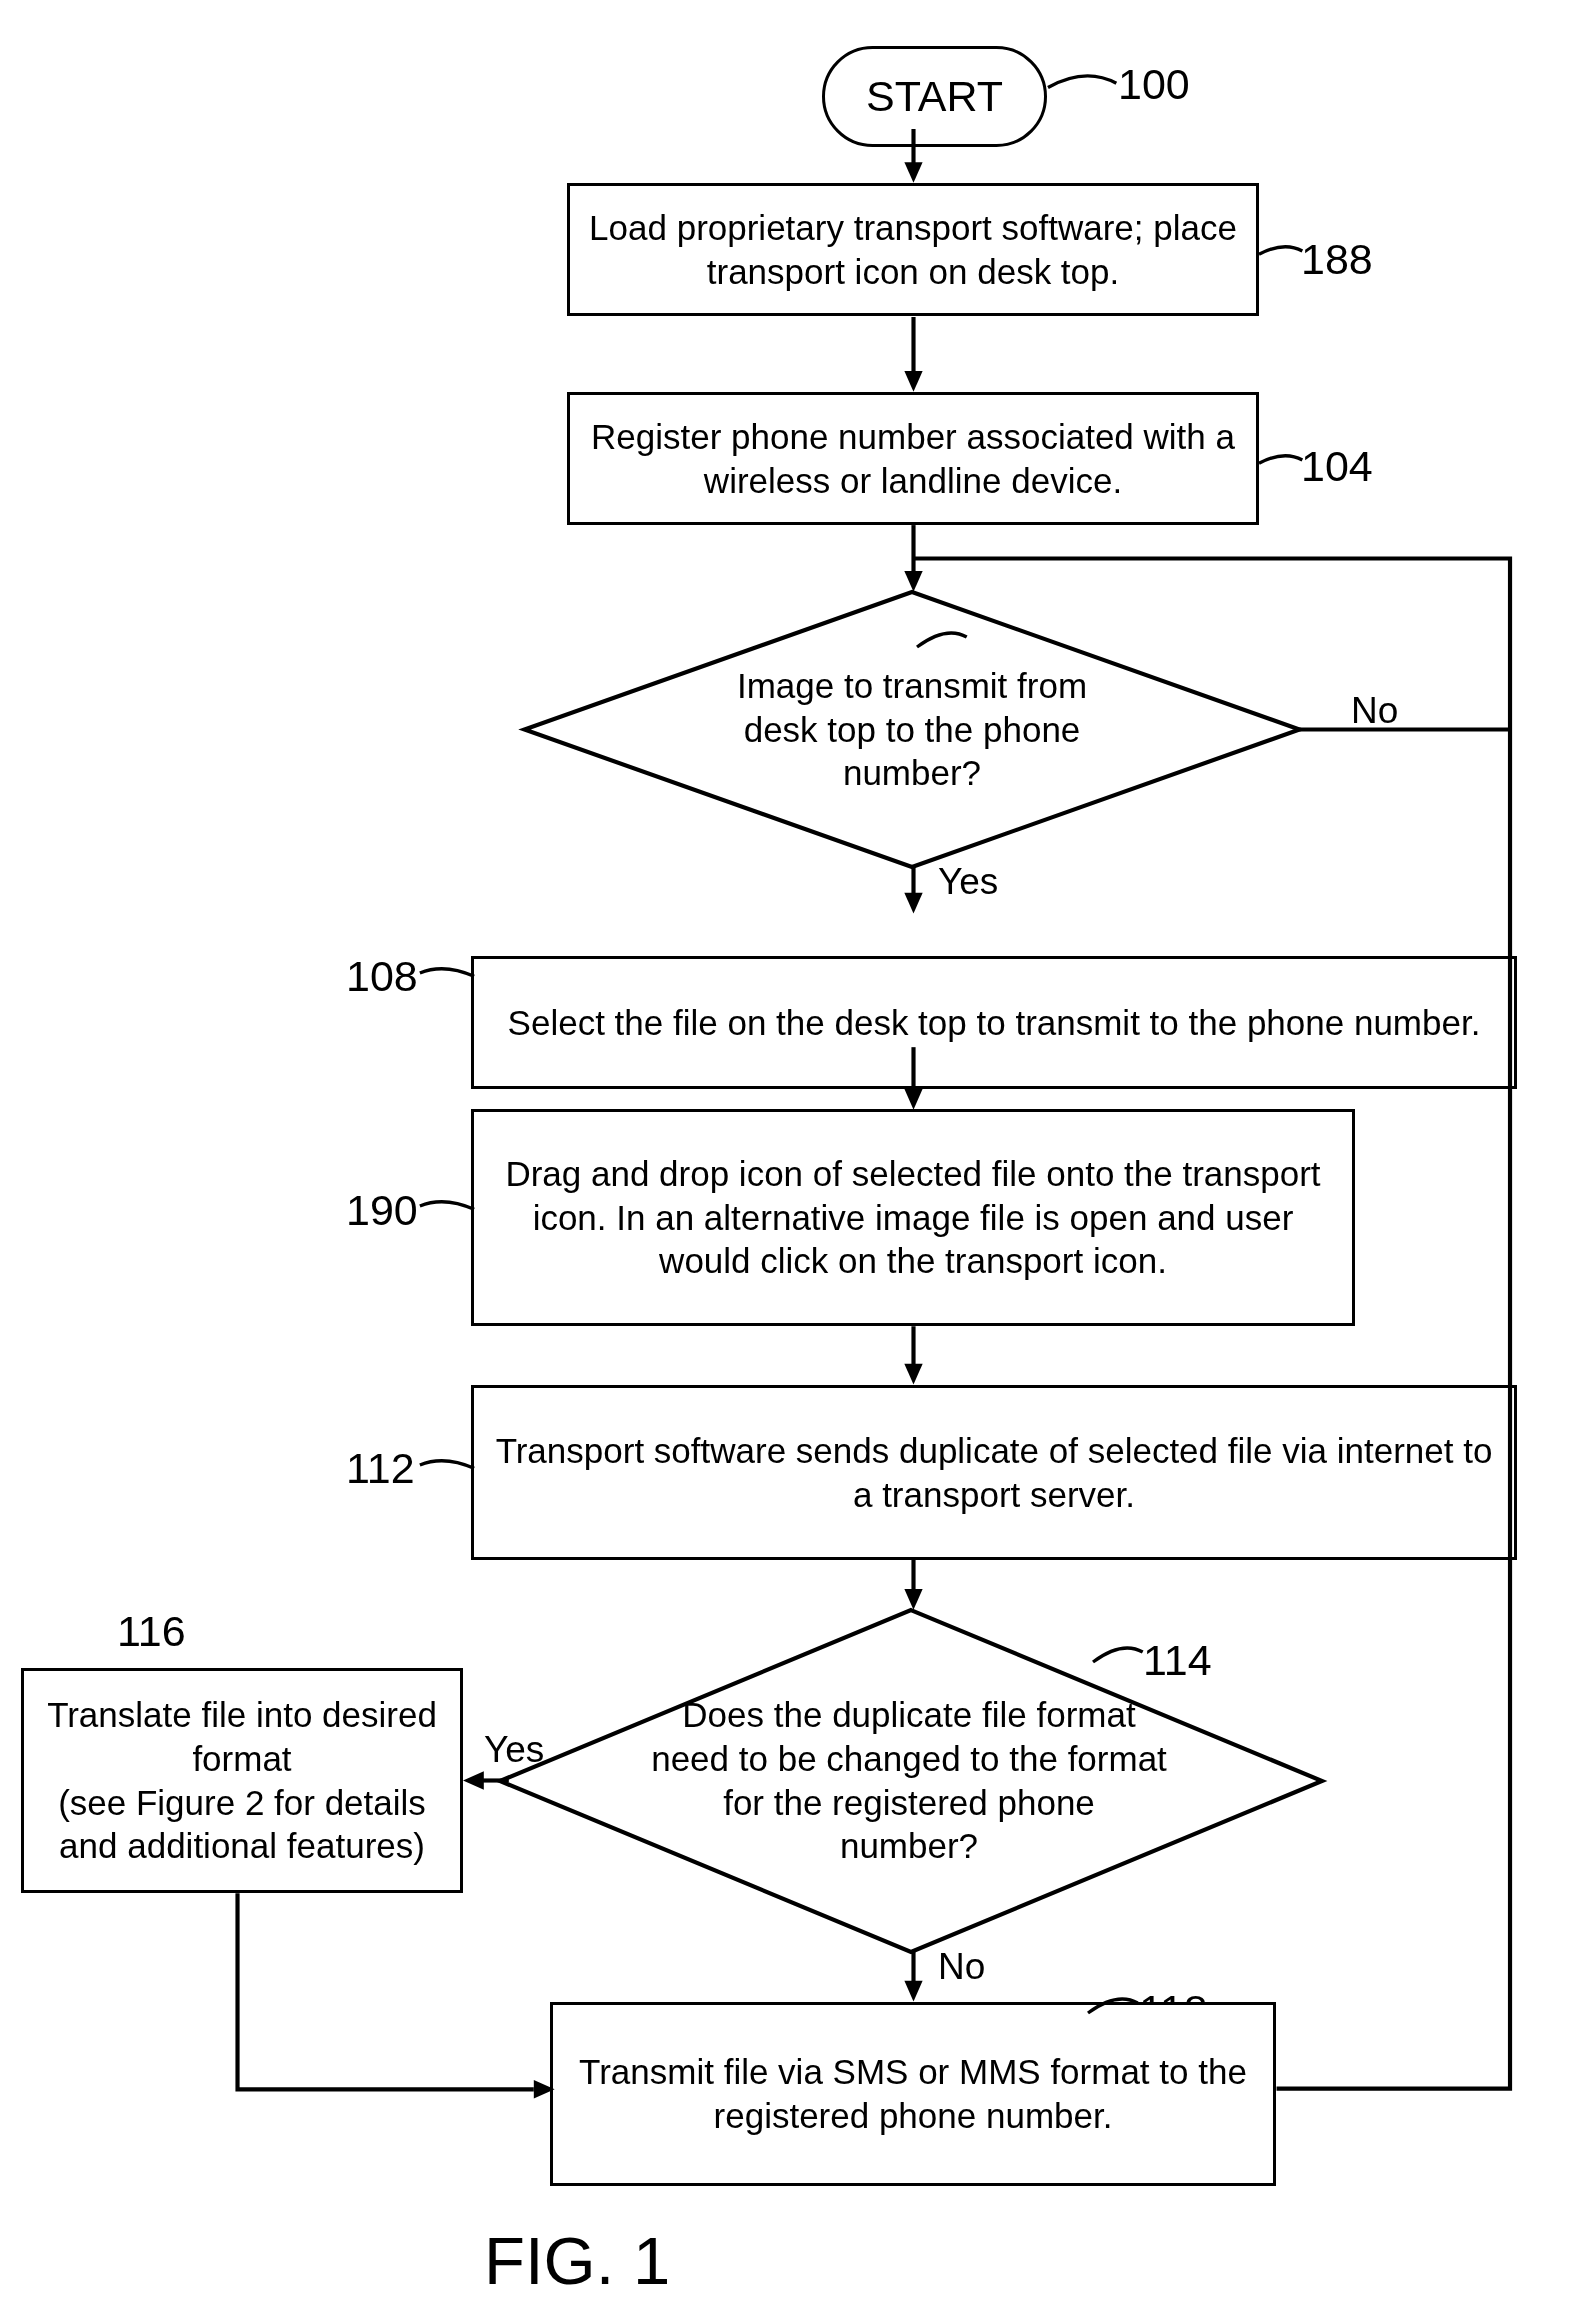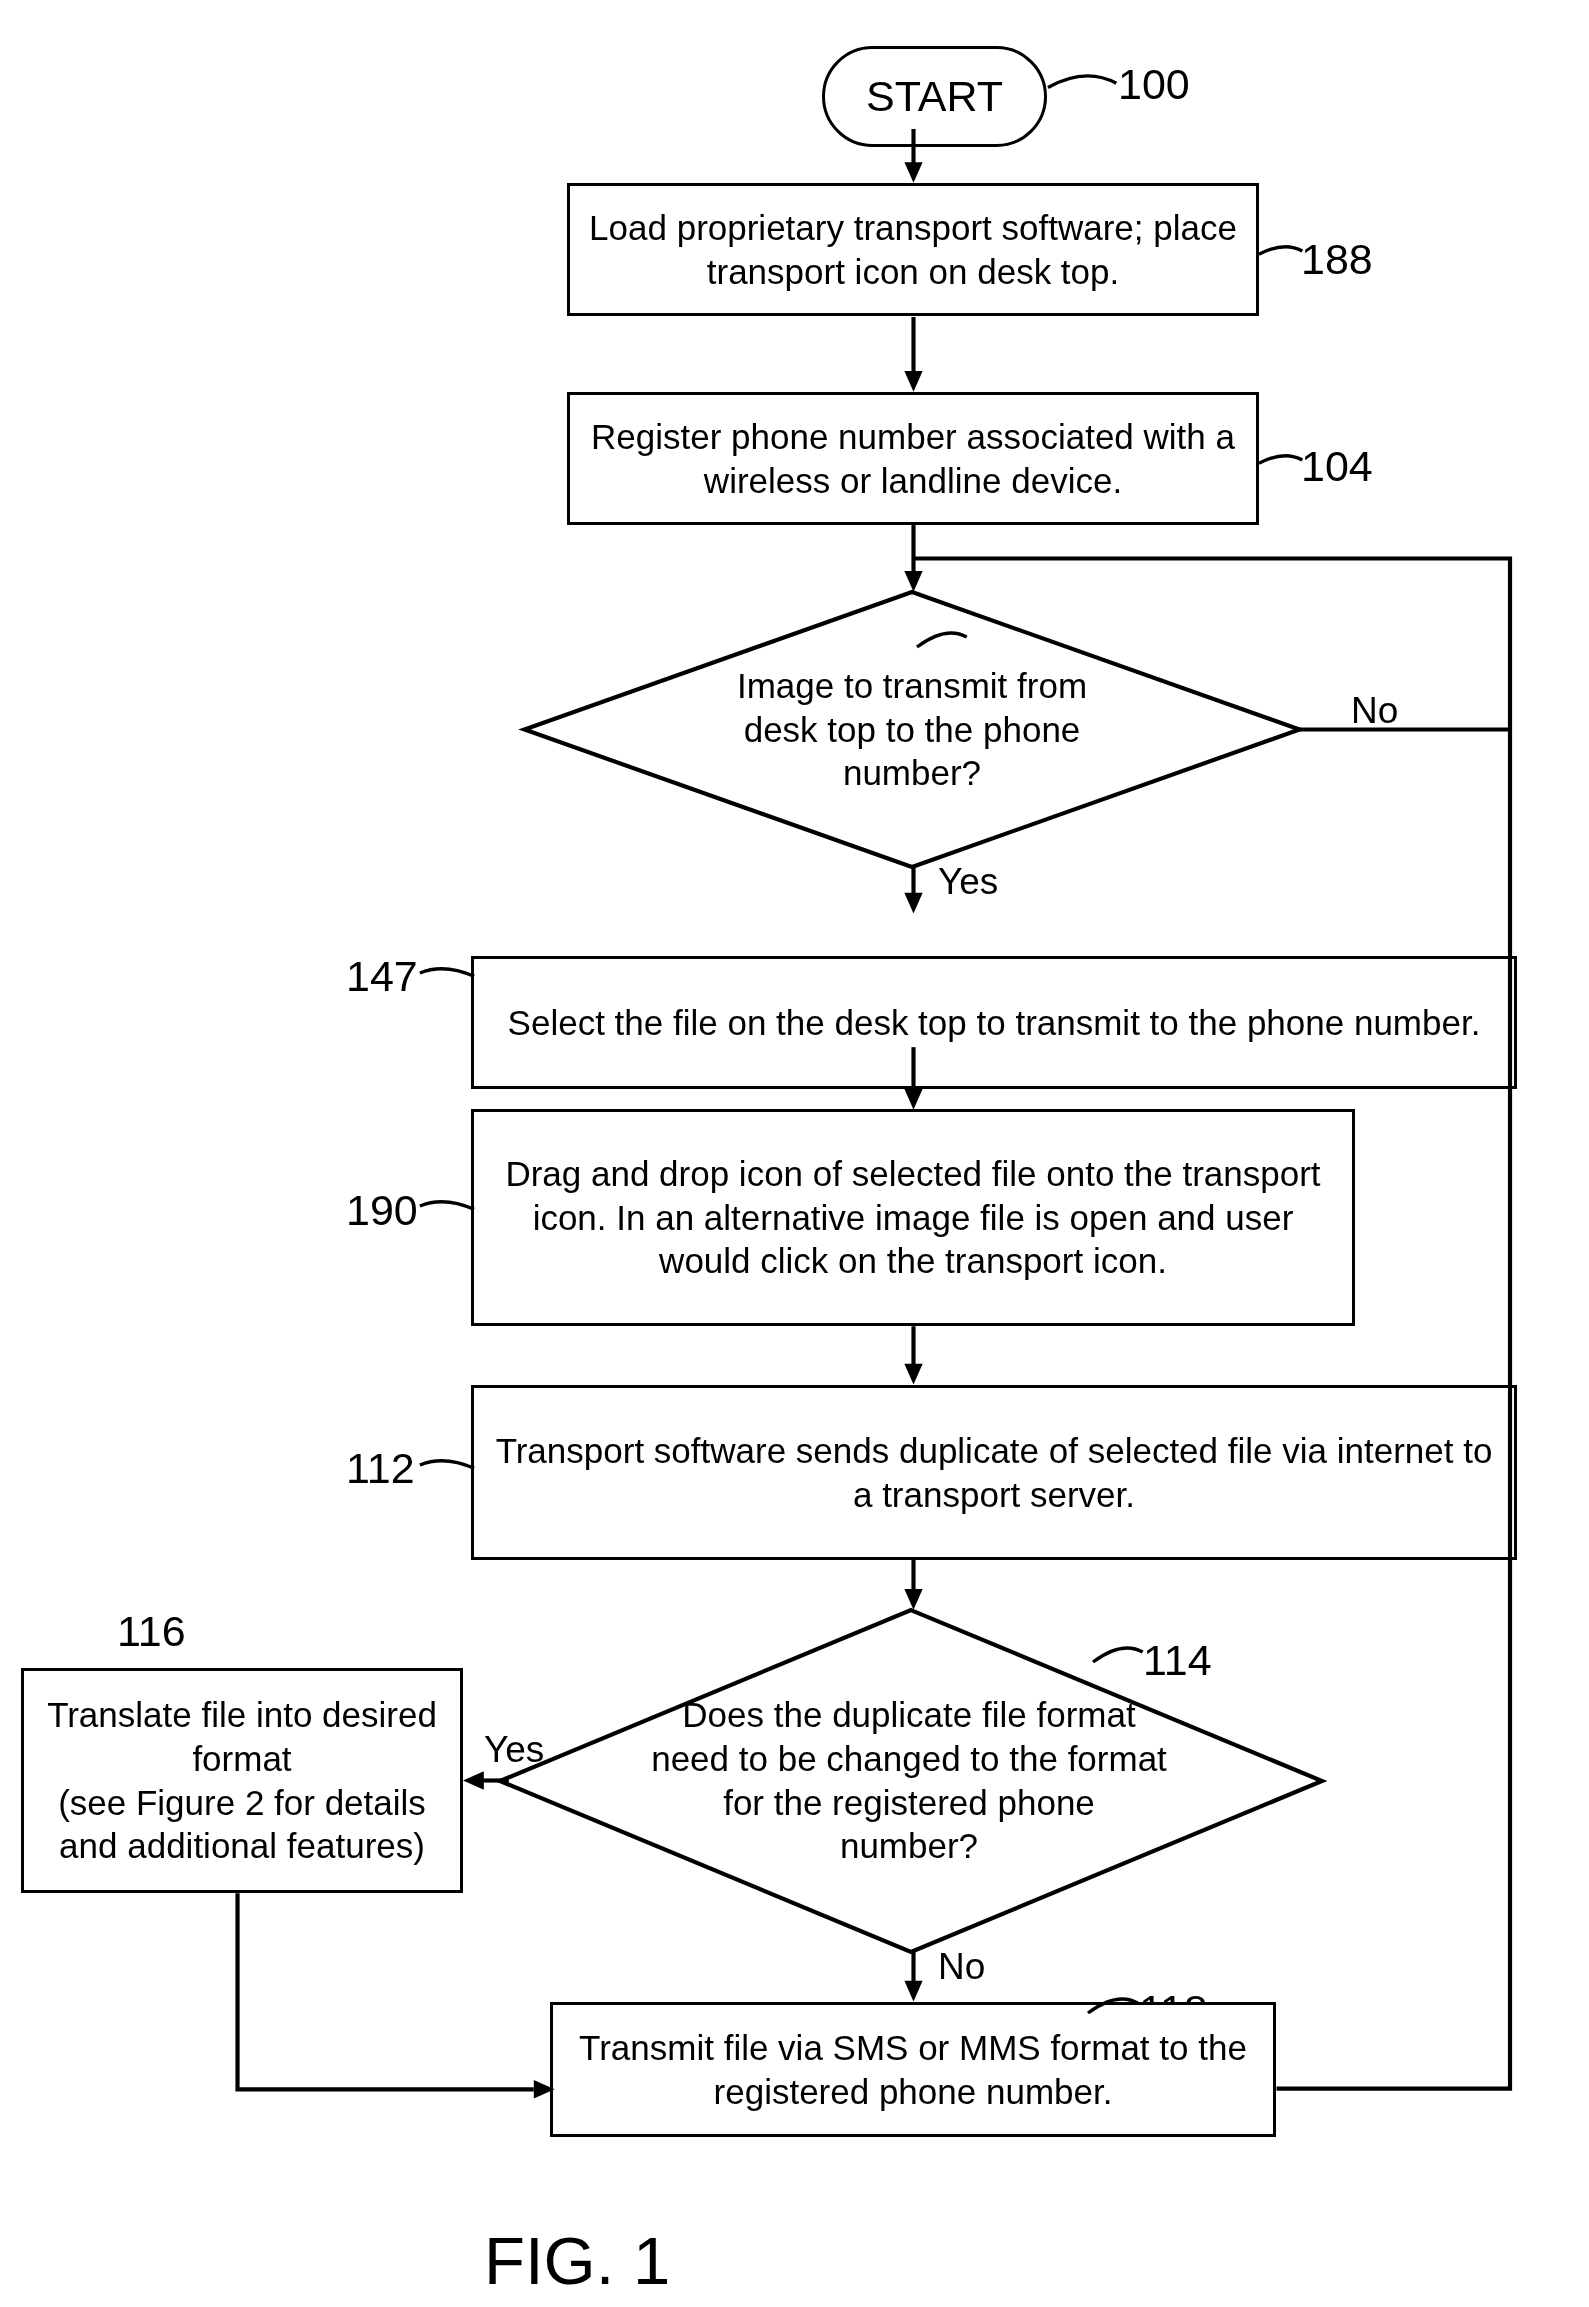--- a/index.html
+++ b/index.html
@@ -85,21 +85,21 @@
 </style>
 </head>
 <body>
 
 <div class="canvas">
 
   <div class="label" style="left:1118px; top:63px;">100</div>
   <div class="label" style="left:1301px; top:238px;">188</div>
   <div class="label" style="left:1301px; top:445px;">104</div>
   <div class="label" style="left:966px; top:626px;">106</div>
-  <div class="label" style="left:346px; top:955px;">147</div>
+  <div class="label" style="left:346px; top:955px;">108</div>
   <div class="label" style="left:346px; top:1189px;">190</div>
   <div class="label" style="left:346px; top:1447px;">112</div>
   <div class="label" style="left:1143px; top:1639px;">114</div>
   <div class="label" style="left:117px; top:1610px;">116</div>
   <div class="label" style="left:1139px; top:1989px;">118</div>
 
   <div class="box terminator" style="left:822px; top:46px; width:225px; height:101px;">START</div>
 
   <div class="box" style="left:567px; top:183px; width:692px; height:133px;">Load proprietary transport software; place transport icon on desk top.</div>
 
@@ -121,21 +121,21 @@
   <div class="diamond-wrap" style="left:500px; top:1610px; width:822px; height:342px;">
     <svg class="diamond-svg" width="822" height="342" viewBox="0 0 986 410">
       <polygon points="493,0 986,205 493,410 0,205" fill="#fff" stroke="#000" stroke-width="5"></polygon>
     </svg>
     <div class="diamond-text" style="left:142px; top:58px; width:534px; height:225px;">Does the duplicate file format need to be changed to the format for the registered phone number?</div>
   </div>
 
   <div class="box" style="left:21px; top:1668px; width:442px; height:225px; white-space:pre-line; font-size:35px;">Translate file into desired format
 (see Figure 2 for details and additional features)</div>
 
-  <div class="box" style="left:550px; top:2002px; width:726px; height:135px;">Transmit file via SMS or MMS format to the registered phone number.</div>
+  <div class="box" style="left:550px; top:2002px; width:726px; height:184px;">Transmit file via SMS or MMS format to the registered phone number.</div>
 
   <div class="figcap" style="left:484px; top:2227px;">FIG. 1</div>
 
   <div class="small-label" style="left:938px; top:863px;">Yes</div>
   <div class="small-label" style="left:1351px; top:692px;">No</div>
   <div class="small-label" style="left:484px; top:1731px;">Yes</div>
   <div class="small-label" style="left:938px; top:1948px;">No</div>
 
   <svg class="connector" style="left:1048px; top:75px;" width="75" height="25" viewBox="0 0 90 30">
     <path d="M0,15 Q45,-10 82,10" stroke="#000" stroke-width="4" fill="none"></path>

